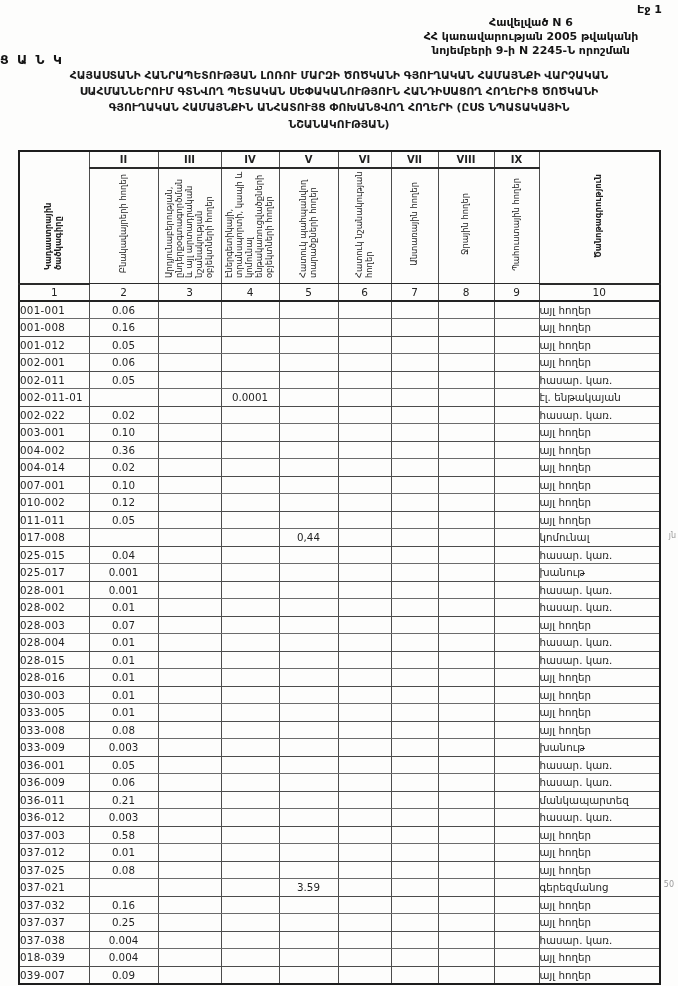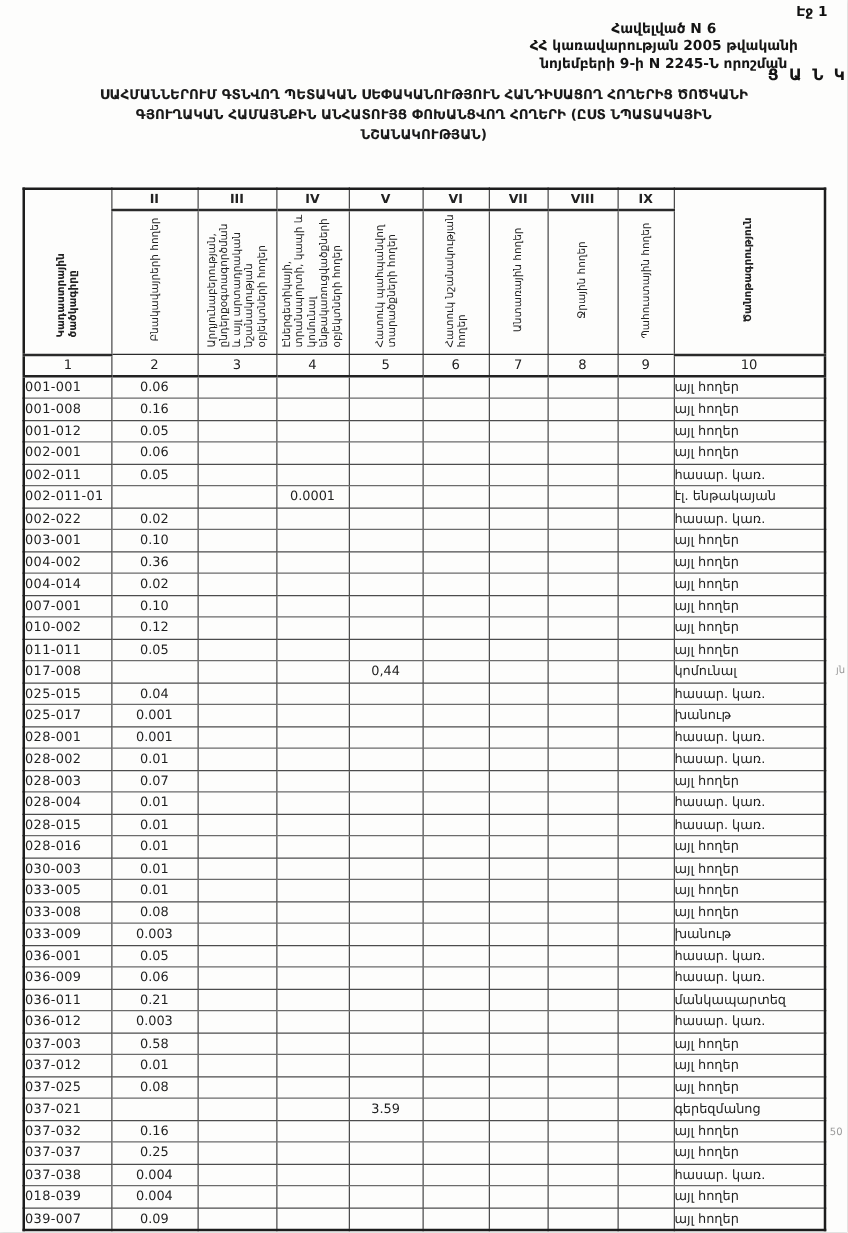--- a/index.html
+++ b/index.html
@@ -4,21 +4,21 @@
 <style>
   html,body{margin:0;padding:0;background:#e8e8e8;}
   .sheet{
     position:relative;width:678px;height:986px;background:#fdfdfc;
     font-family:"DejaVu Sans", sans-serif;color:#1c1c1c;overflow:hidden;
     box-shadow:0 0 4px rgba(0,0,0,.3);
   }
   .pageno{position:absolute;top:3px;right:16px;font-size:11px;font-weight:bold;color:#111;}
   .appendix{position:absolute;top:16px;left:392px;width:278px;text-align:center;
     font-size:11px;font-weight:bold;line-height:1.25;color:#151515;}
-  .doctitle{position:absolute;top:52px;left:0;width:100%;text-align:right;
+  .doctitle{position:absolute;top:52px;left:0;width:100%;text-align:left;
     font-size:12.5px;font-weight:bold;letter-spacing:2px;color:#141414;}
   .subtitle{position:absolute;top:68px;left:10px;width:658px;text-align:center;
     font-size:10.8px;font-weight:bold;line-height:1.5;color:#1a1a1a;}
   table.land{
     position:absolute;left:18px;top:150px;border-collapse:collapse;table-layout:fixed;
     width:641px;
   }
   table.land th, table.land td{
     border:1px solid #4c4c4c;padding:0;margin:0;overflow:hidden;
     font-weight:normal;
@@ -33,40 +33,41 @@
     color:#222;white-space:normal;
   }
   tr.nums td{height:15px;text-align:center;font-size:10.5px;color:#222;
     border-bottom:2px solid #222;}
   tbody td{height:16.5px;font-size:10.3px;color:#1f1f1f;}
   td.code{text-align:left;padding-left:3px;letter-spacing:.3px;}
   td.val{text-align:center;}
   td.note{text-align:left;padding-left:4px;border-bottom:1px solid #8a8a8a;}
   .mark{position:absolute;font-size:8px;color:#9a9a9a;}
   .mark1{top:531px;right:2px;}
-  .mark2{top:901px;right:4px;text-align:right;}
+  .mark2{top:880px;right:4px;text-align:right;}
   
   tbody tr:nth-child(odd) td{border-bottom-color:#6b6b6b;}
 </style>
 </head>
 <body>
 
 <div class="sheet">
 
   <div class="pageno">Էջ 1</div>
 
   <div class="appendix">
     <div>Հավելված N 6</div>
     <div>ՀՀ կառավարության 2005 թվականի</div>
     <div>նոյեմբերի  9-ի N 2245-Ն որոշման</div>
   </div>
 
   <div class="doctitle">Ց Ա Ն Կ</div>
 
   <div class="subtitle">
+    <div>ՀԱՅԱՍՏԱՆԻ ՀԱՆՐԱՊԵՏՈՒԹՅԱՆ  ԼՈՌՈՒ ՄԱՐԶԻ  ԾՈԾԿԱՆԻ ԳՅՈՒՂԱԿԱՆ ՀԱՄԱՅՆՔԻ ՎԱՐՉԱԿԱՆ</div>
     <div>ՍԱՀՄԱՆՆԵՐՈՒՄ  ԳՏՆՎՈՂ  ՊԵՏԱԿԱՆ ՍԵՓԱԿԱՆՈՒԹՅՈՒՆ  ՀԱՆԴԻՍԱՑՈՂ ՀՈՂԵՐԻՑ ԾՈԾԿԱՆԻ</div>
     <div>ԳՅՈՒՂԱԿԱՆ ՀԱՄԱՅՆՔԻՆ ԱՆՀԱՏՈՒՅՑ ՓՈԽԱՆՑՎՈՂ ՀՈՂԵՐԻ  (ԸՍՏ ՆՊԱՏԱԿԱՅԻՆ</div>
     <div>ՆՇԱՆԱԿՈՒԹՅԱՆ)</div>
   </div>
 
   <table class="land">
     <colgroup id="colgroup">
         <col style="width: 70px;">
         <col style="width: 69px;">
         <col style="width: 63px;">

